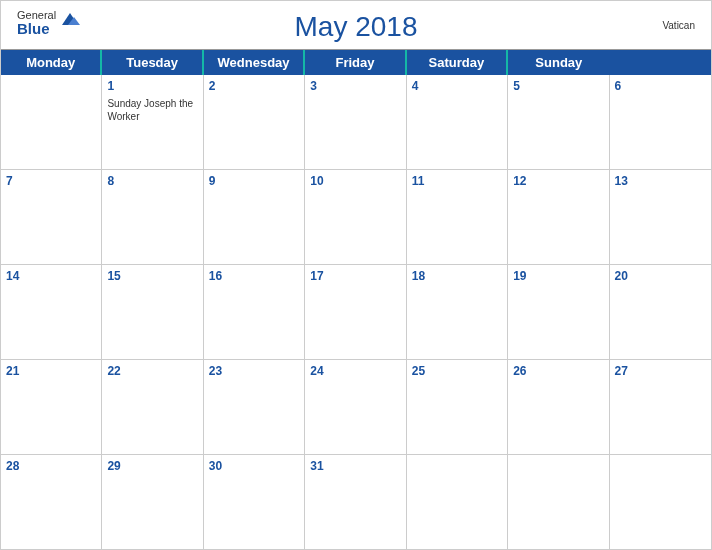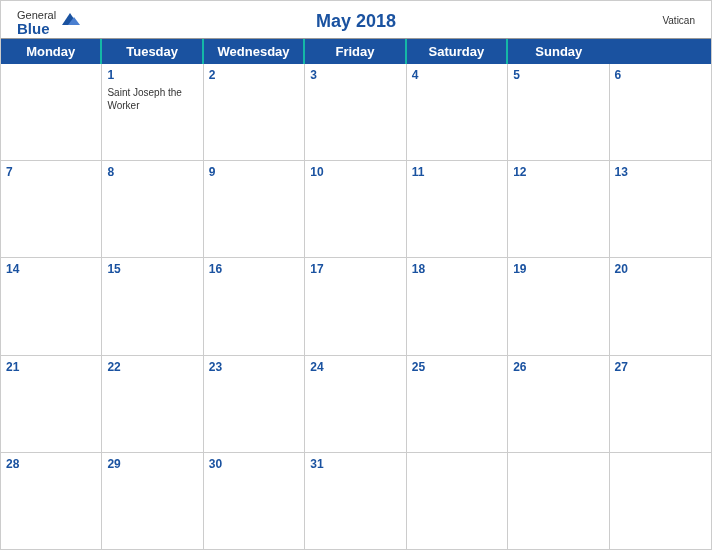--- a/index.html
+++ b/index.html
@@ -52,23 +52,23 @@
     .logo-text-block {
       display: flex;
       flex-direction: column;
     }
     .logo-mountain {
       width: 20px;
       height: 16px;
       margin-top: 2px;
     }
     .calendar-title {
-      font-size: 18px;
+      font-size: 28px;
       color: #1a52a0;
-      font-weight: bold;
+      font-weight: normal;
       text-align: right;
     }
     .country-label {
       position: absolute;
       right: 16px;
       top: 50%;
       transform: translateY(-50%);
       font-size: 10px;
       color: #333;
     }
@@ -165,21 +165,21 @@
       <div class="day-header">Friday</div>
       <div class="day-header">Saturday</div>
       <div class="day-header">Sunday</div>
     </div>
 
     <div class="weeks-container" id="weeks-container">
     <div class="week-row">
           <div class="day-cell"></div>
           <div class="day-cell">
             <span class="day-number">1</span>
-            <span class="event-text">Saint Joseph the
+            <span class="event-text">Sunday Joseph the
 Worker</span>
           </div>
           <div class="day-cell">
             <span class="day-number">2</span>
           </div>
           <div class="day-cell">
             <span class="day-number">3</span>
           </div>
           <div class="day-cell">
             <span class="day-number">4</span>

